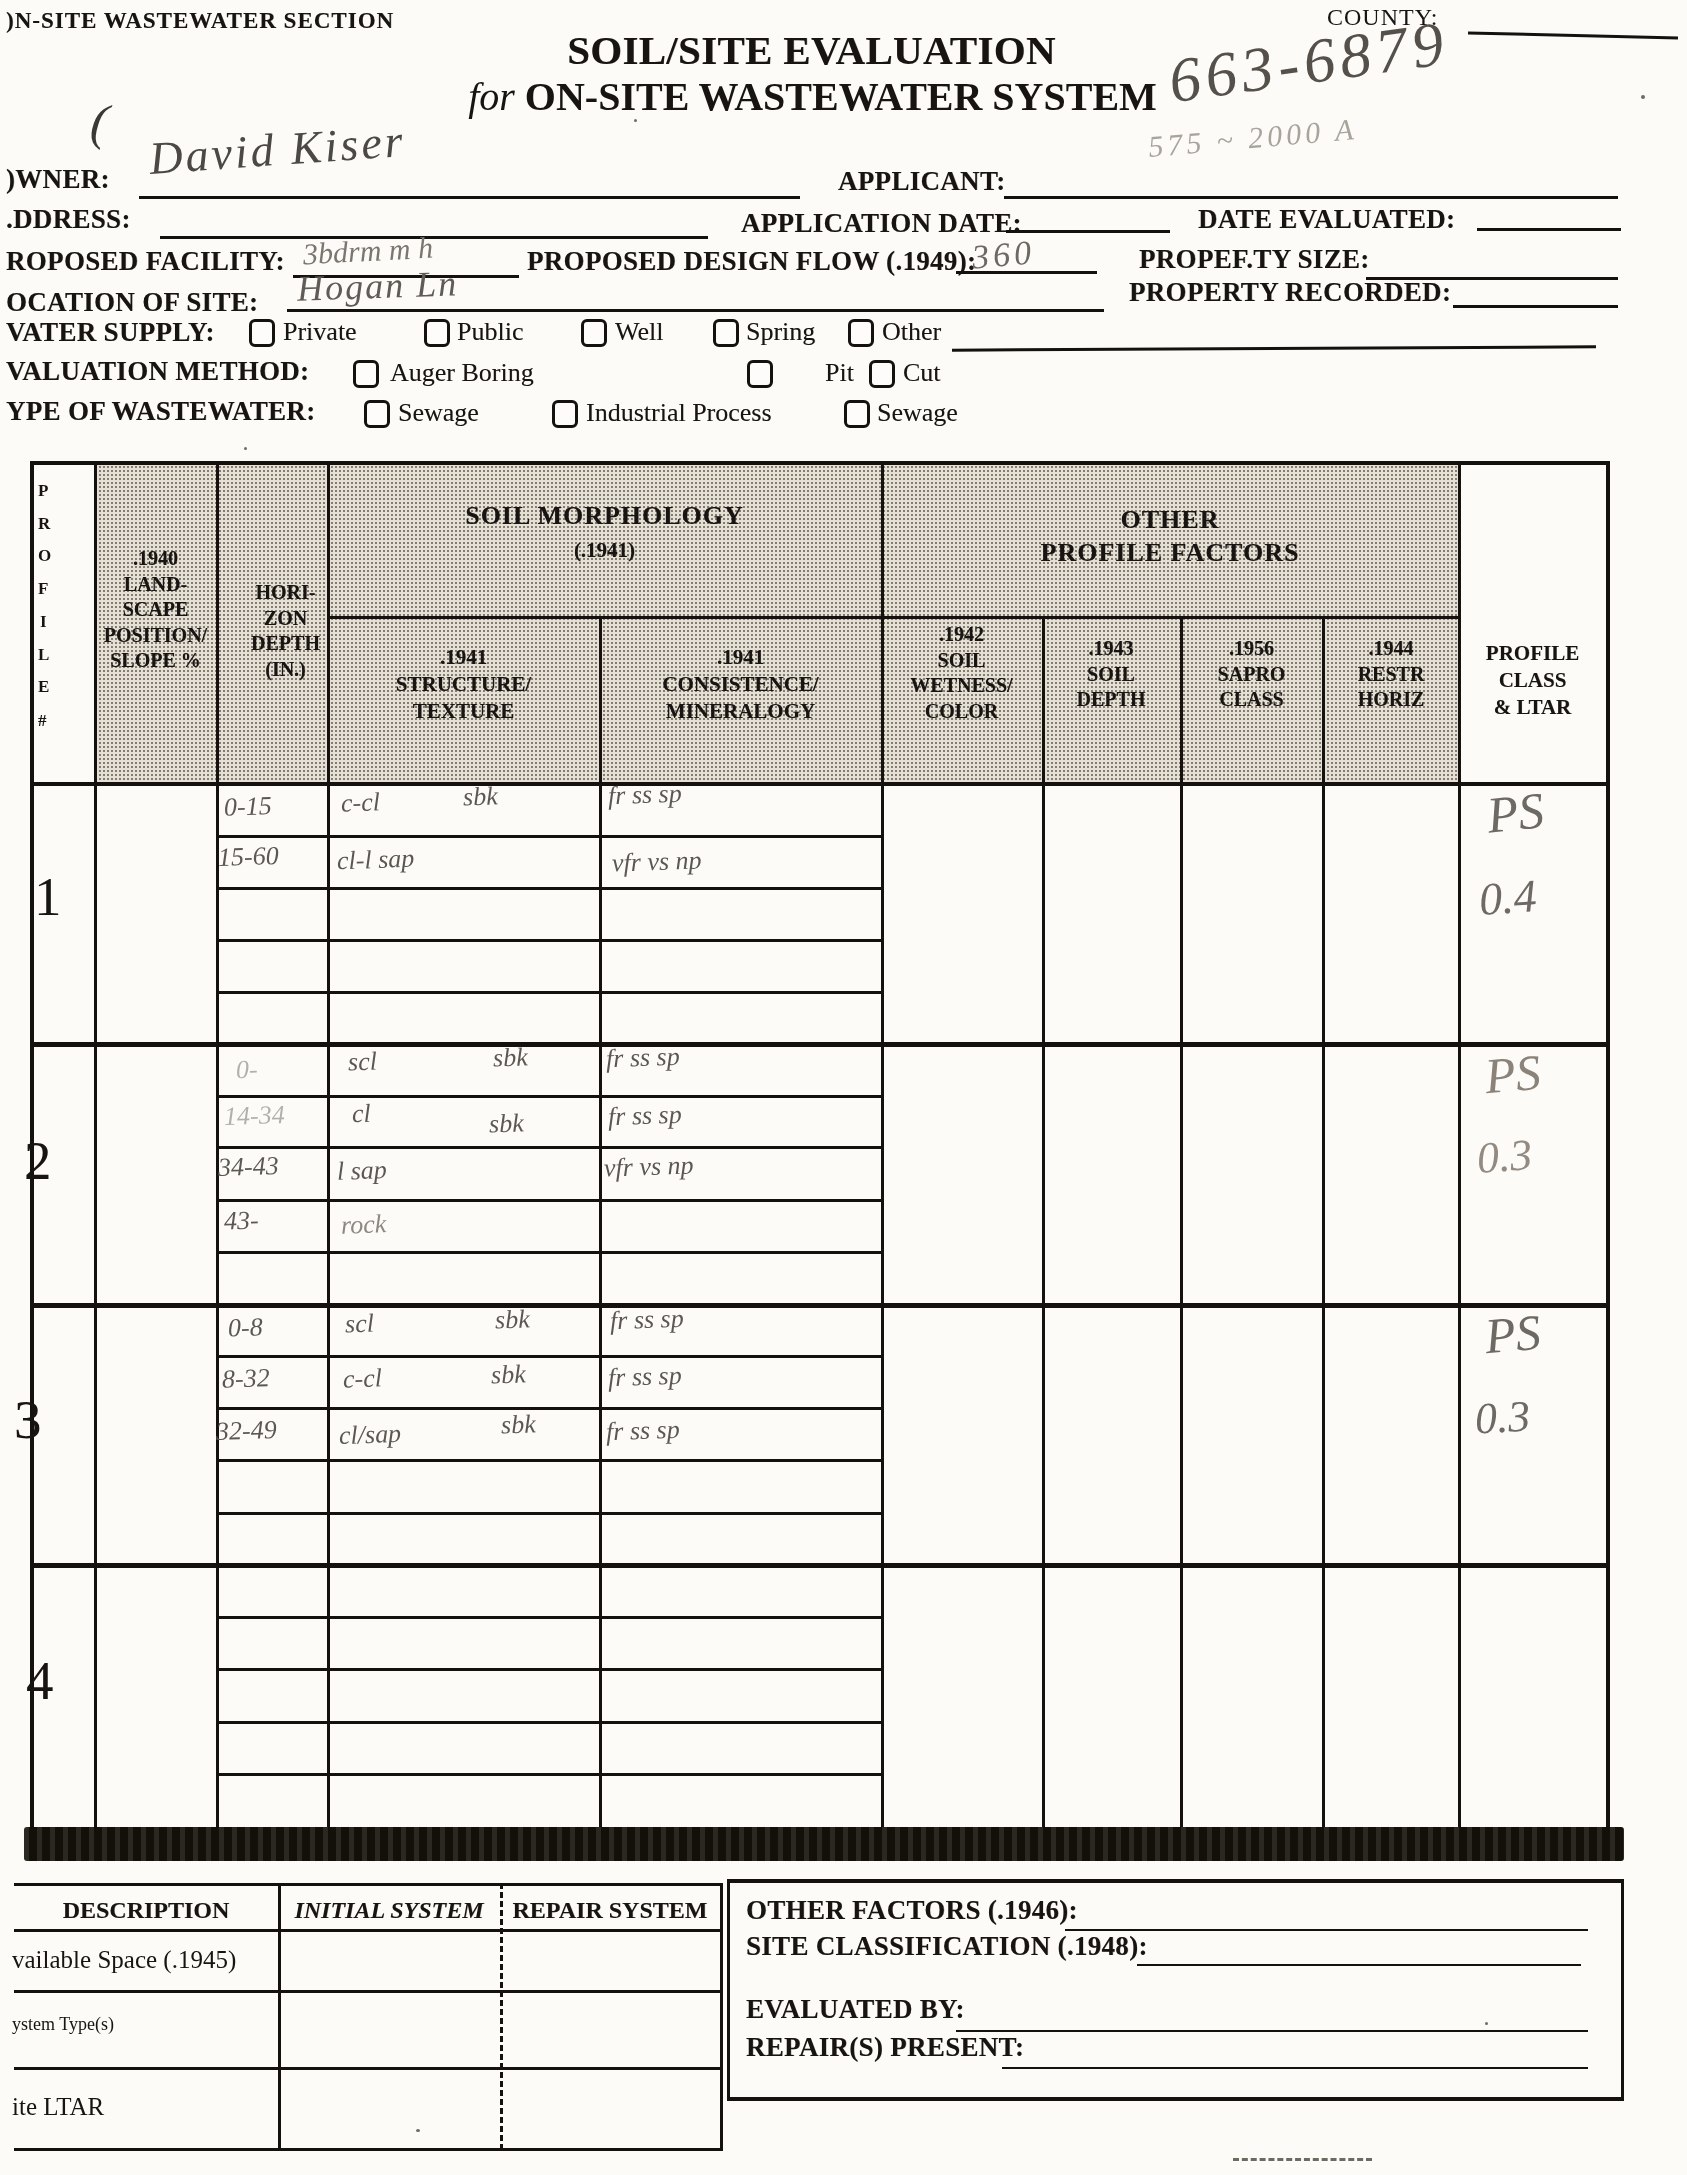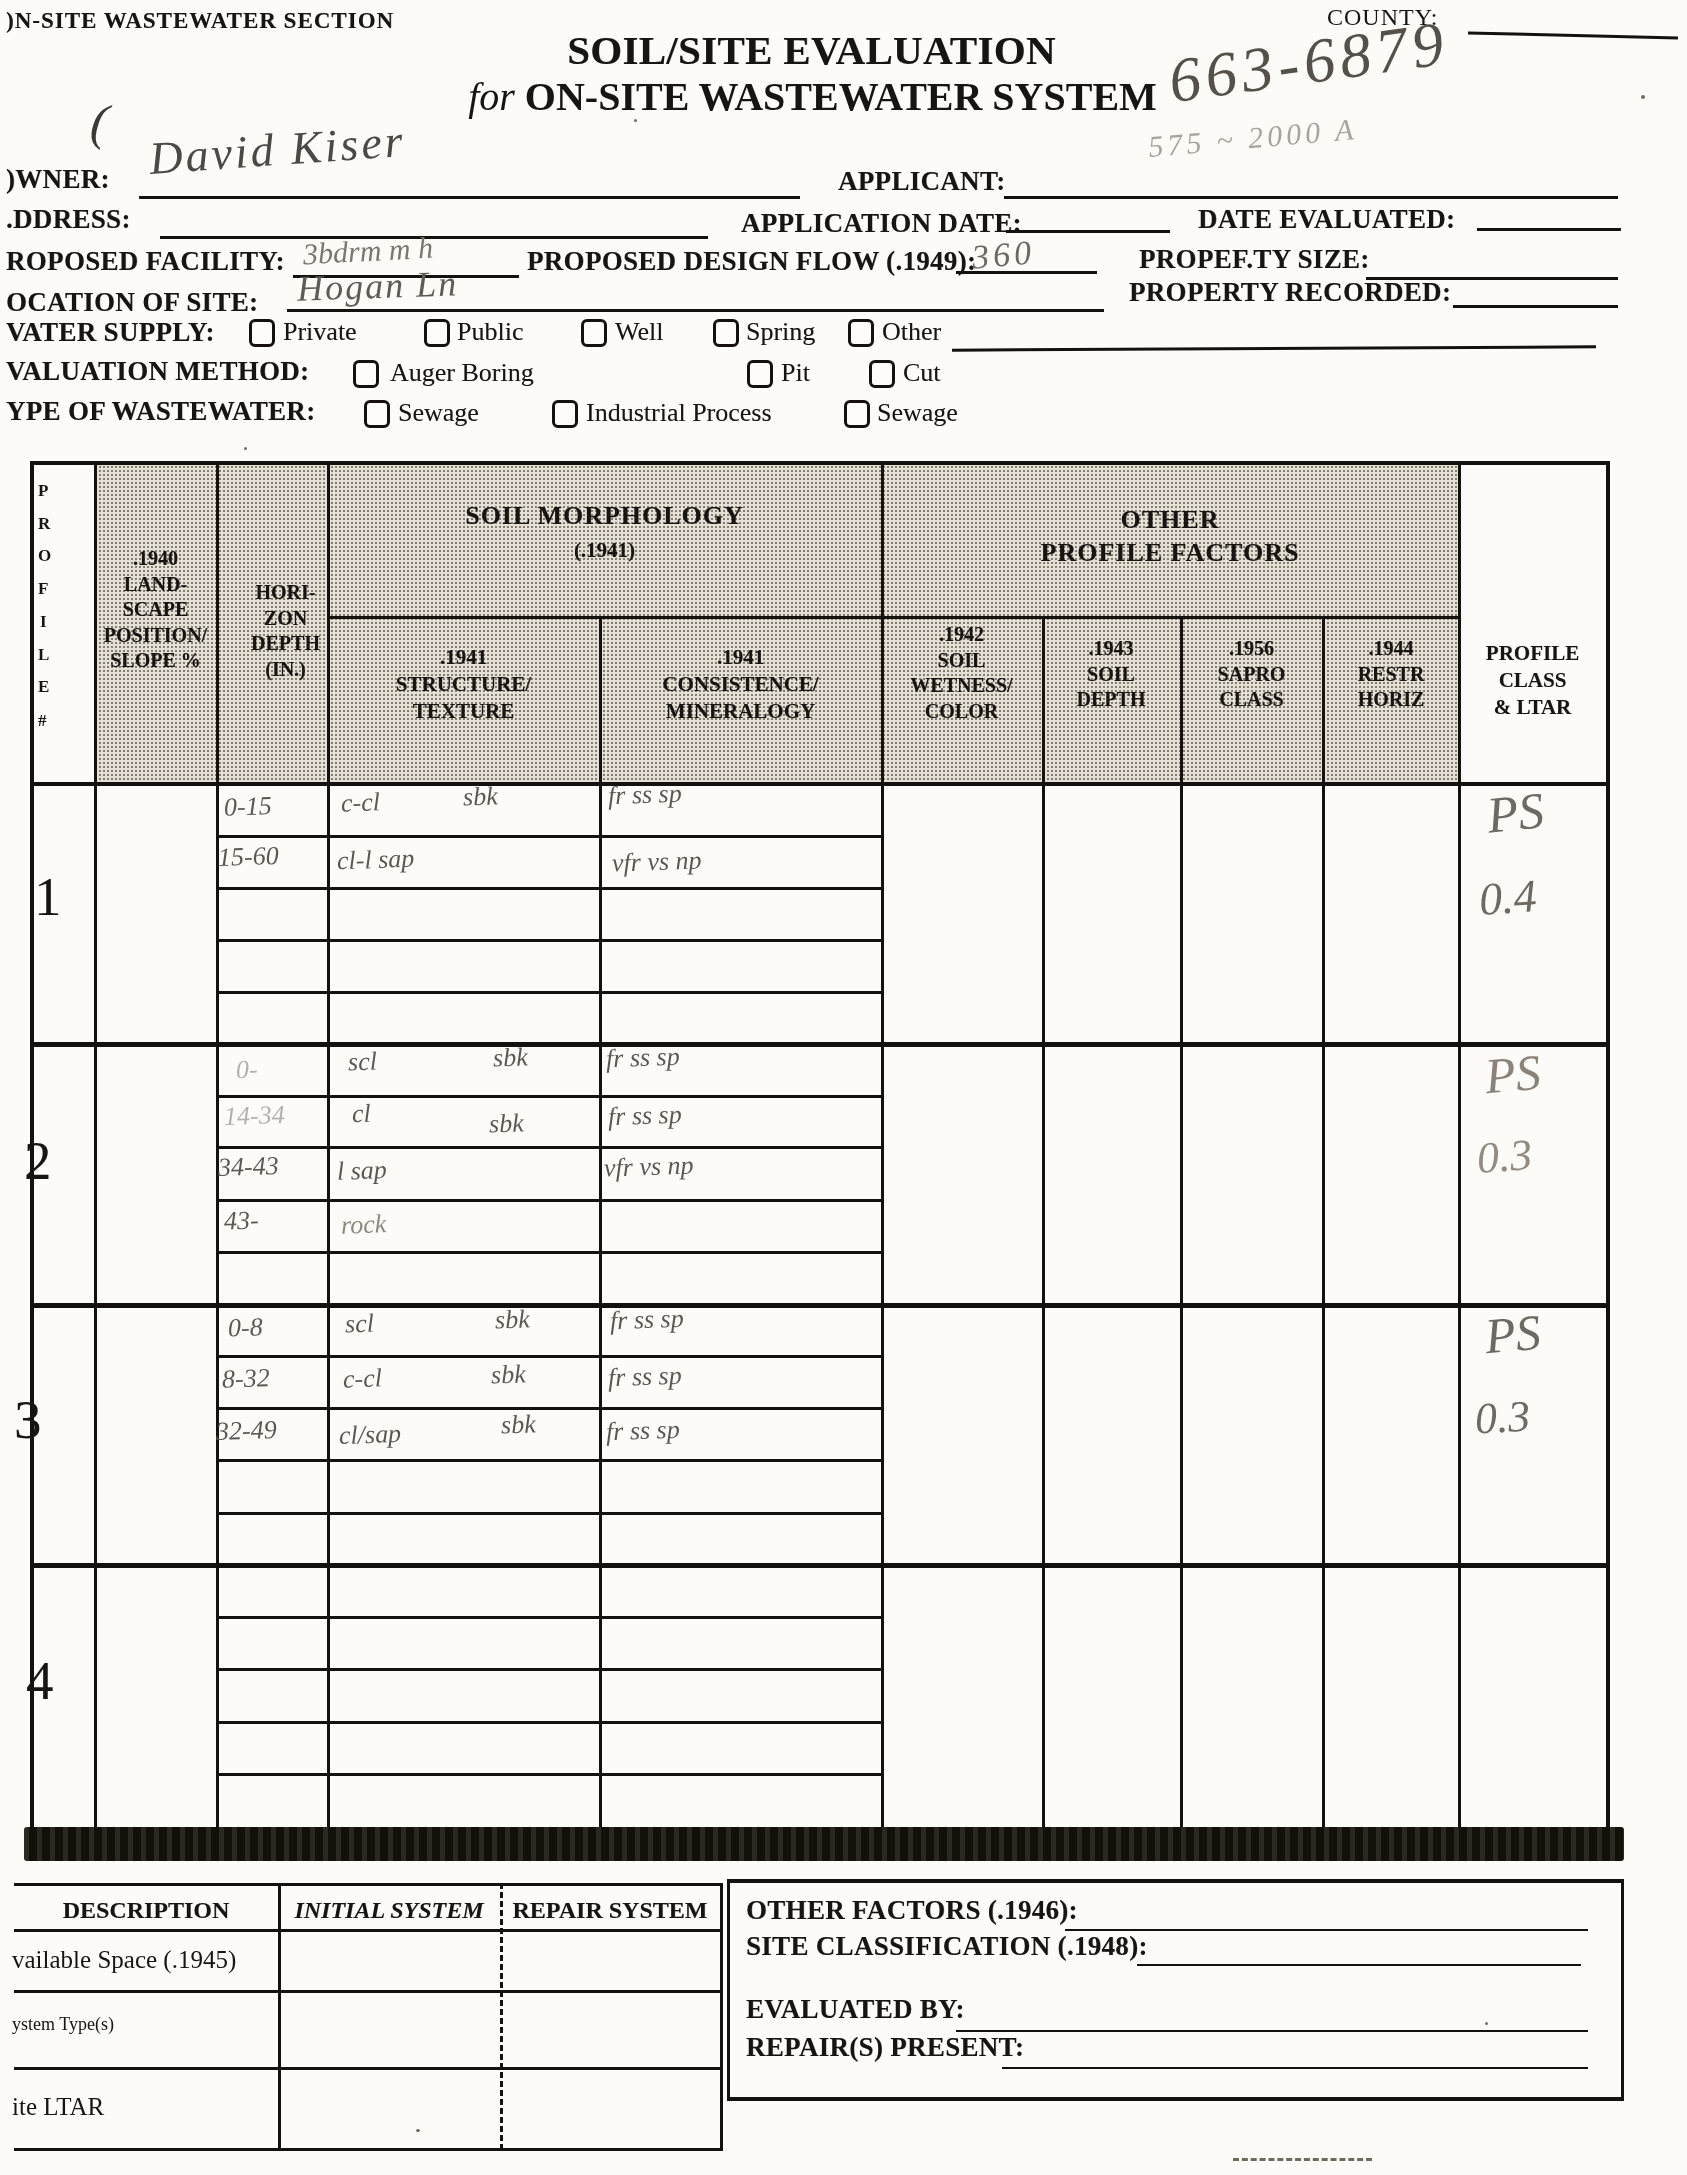--- a/index.html
+++ b/index.html
@@ -82,21 +82,21 @@
   <div class="cb" style="left:713px;top:319px;"></div>
   <div class="t opt" style="left:746px;top:317px;">Spring</div>
   <div class="cb" style="left:848px;top:319px;"></div>
   <div class="t opt" style="left:882px;top:317px;">Other</div>
   <div class="ln" style="left:952px;top:347px;width:644px;transform:rotate(-.3deg);"></div>
 
   <div class="t lbl" style="left:6px;top:356px;">VALUATION METHOD:</div>
   <div class="cb" style="left:353px;top:360px;"></div>
   <div class="t opt" style="left:390px;top:358px;">Auger Boring</div>
   <div class="cb" style="left:747px;top:360px;"></div>
-  <div class="t opt" style="left:781px;top:358px;text-align:right;">Pit</div>
+  <div class="t opt" style="left:825px;top:358px;text-align:right;">Pit</div>
   <div class="cb" style="left:869px;top:360px;"></div>
   <div class="t opt" style="left:903px;top:358px;">Cut</div>
 
   <div class="t lbl" style="left:6px;top:396px;">YPE OF WASTEWATER:</div>
   <div class="cb" style="left:364px;top:400px;"></div>
   <div class="t opt" style="left:398px;top:398px;">Sewage</div>
   <div class="cb" style="left:552px;top:400px;"></div>
   <div class="t opt" style="left:586px;top:398px;">Industrial Process</div>
   <div class="cb" style="left:844px;top:400px;"></div>
   <div class="t opt" style="left:877px;top:398px;">Sewage</div>

